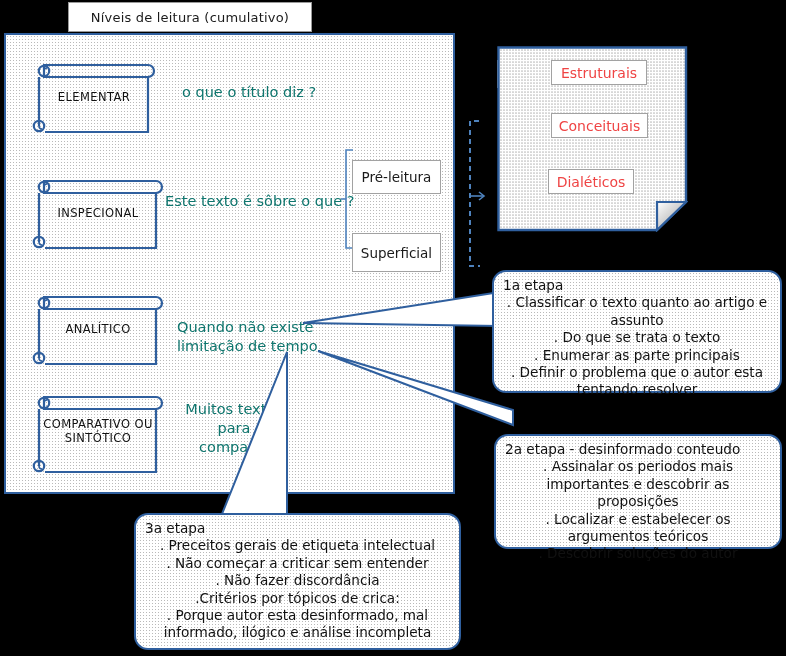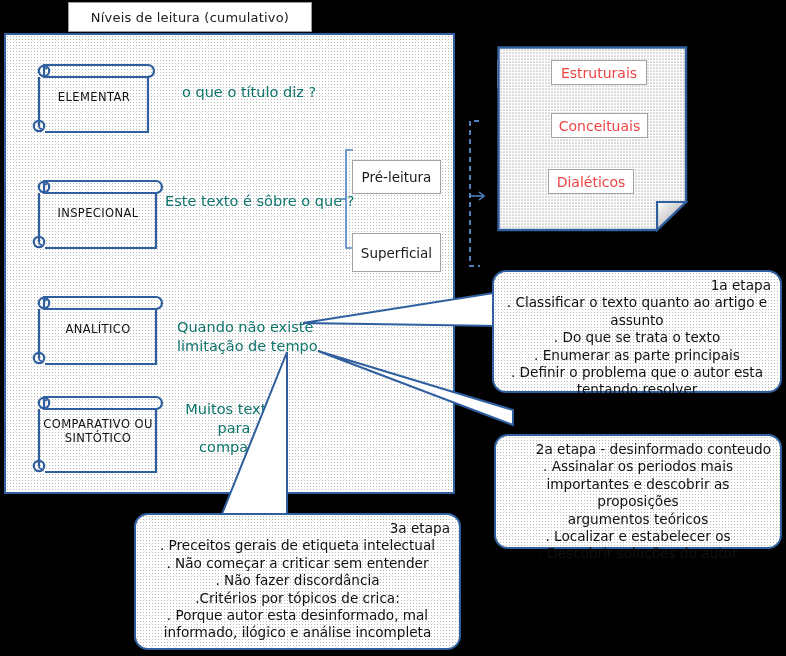--- a/index.html
+++ b/index.html
@@ -109,21 +109,21 @@
   .callout {
     border: 2px solid #2f5f9e;
     border-radius: 14px;
     box-sizing: border-box;
     padding: 5px 9px 6px 9px;
     font-size: 13.6px;
     line-height: 17.4px;
     color: #111;
   }
   .callout .co-title {
-    text-align: right;
+    text-align: left;
     display: block;
   }
   .callout .co-line { display: block; text-align: center; }
 
   .tail svg { display: block; }
 
   
   .z-tail { z-index: 5; }
   .z-callout { z-index: 6; }
   .z-top { z-index: 8; }
@@ -260,22 +260,22 @@
   <span class="co-line">. Do que se trata o texto</span>
   <span class="co-line">. Enumerar as parte principais</span>
   <span class="co-line">. Definir o problema que o autor esta</span>
   <span class="co-line">tentando resolver</span>
 </div>
 
 <div class="abs callout halftone z-callout" id="callout-etapa-2" style="left:494px; top:434px; width:288px; height:115px;">
   <span class="co-title">2a etapa - desinformado conteudo</span>
   <span class="co-line">. Assinalar os periodos mais</span>
   <span class="co-line">importantes e descobrir as proposições</span>
+  <span class="co-line">. Localizar e estabelecer os</span>
   <span class="co-line">argumentos teóricos</span>
-  <span class="co-line">. Localizar e estabelecer os</span>
   <span class="co-line">. Descobrir soluções do autor</span>
 </div>
 
 <div class="abs callout halftone z-callout" id="callout-etapa-3" style="left:134px; top:513px; width:327px; height:137px;">
   <span class="co-title">3a etapa</span>
   <span class="co-line">. Preceitos  gerais de etiqueta  intelectual</span>
   <span class="co-line">. Não começar a criticar sem entender</span>
   <span class="co-line">. Não fazer discordância</span>
   <span class="co-line">.Critérios por tópicos de crica:</span>
   <span class="co-line">. Porque autor esta desinformado, mal</span>

